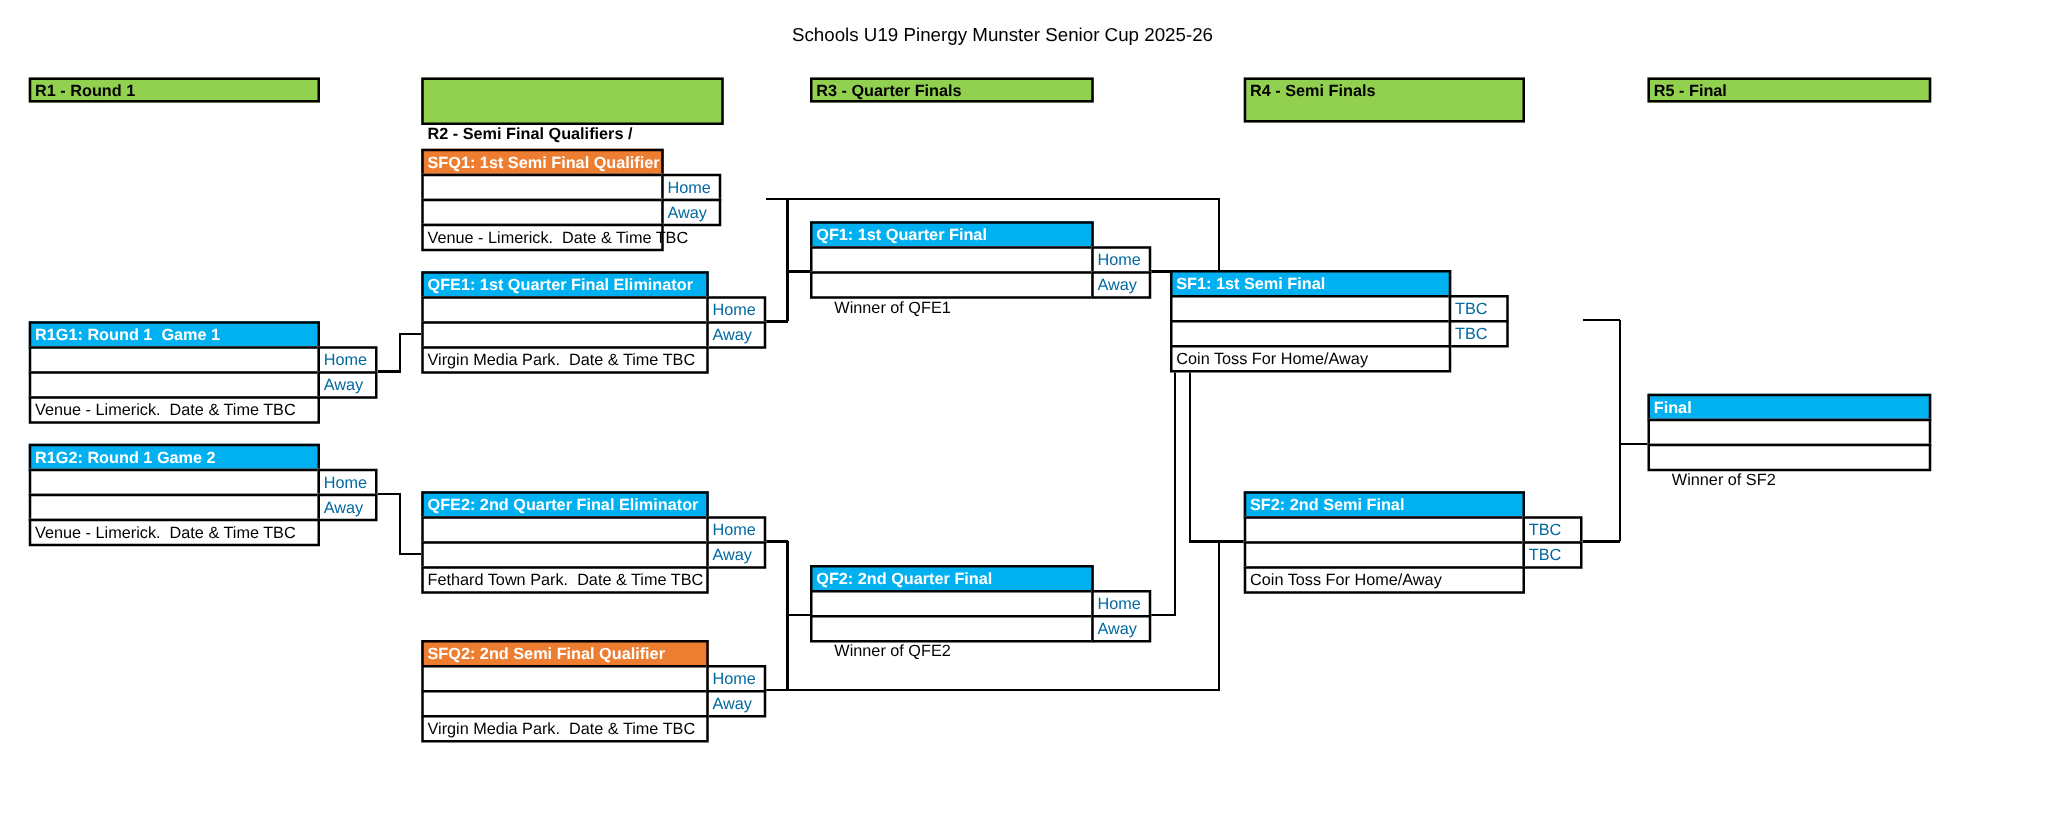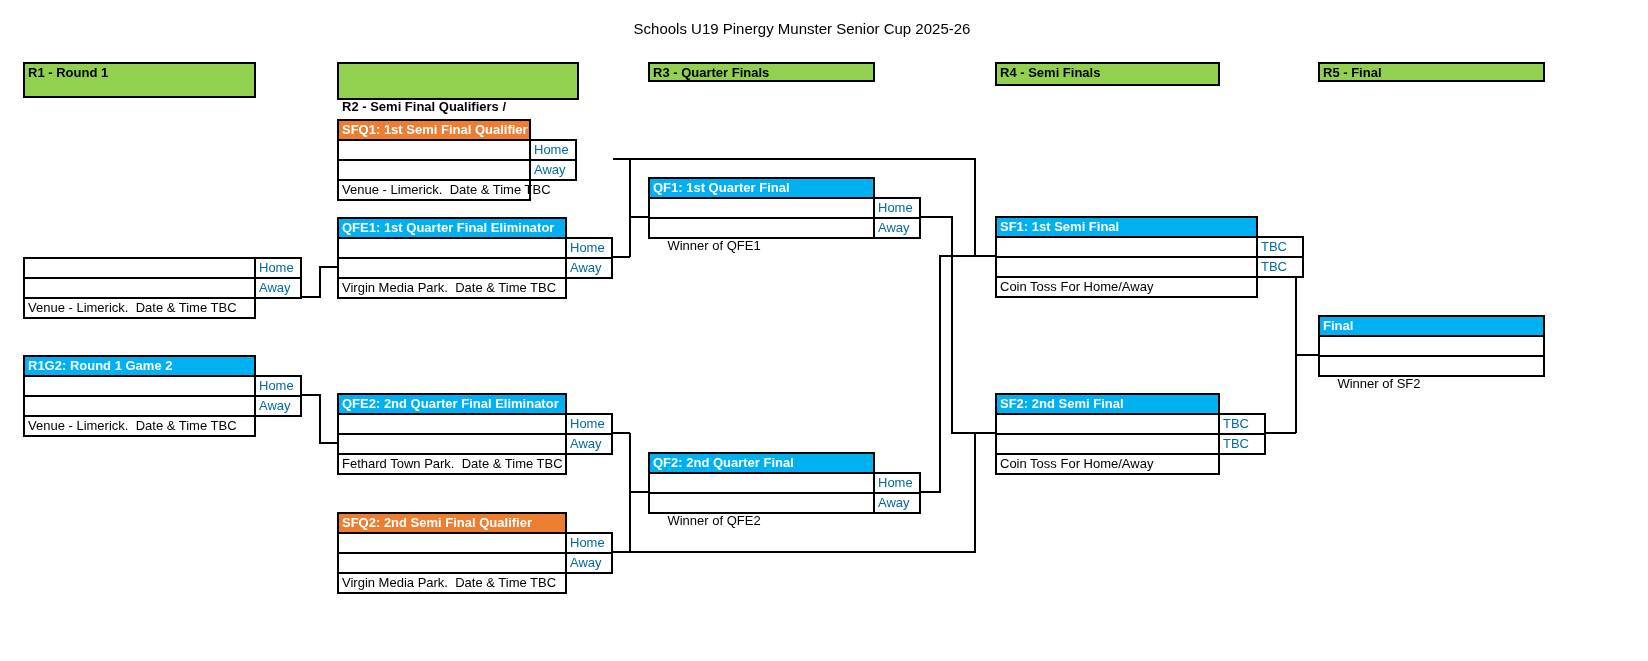--- a/index.html
+++ b/index.html
@@ -51,30 +51,30 @@
   <path d="M630,159 V257 M613,257 H630 M630,217 H648"></path>
   <path d="M613,552 H975 V433 H995"></path>
   <path d="M630,552 V433 M613,433 H630 M630,492 H648"></path>
   <path d="M921,217 H952 V433 H995"></path>
   <path d="M921,492 H940 V256 H995"></path>
   <path d="M1266,256 H1296 M1266,433 H1296 M1296,256 V433 M1296,355 H1318"></path>
 </svg>
 
 <div class="page-title">Schools U19 Pinergy Munster Senior Cup 2025-26</div>
 
-<div class="round-hdr" style="left:23px;top:62px;width:233px;height:36px;">R1 - Round 1</div>
+<div class="round-hdr" style="left:23px;top:62px;width:233px;height:20px;">R1 - Round 1</div>
 
 <div class="round-hdr" style="left:337px;top:62px;width:242px;height:38px;">
   <div>R2 - Semi Final Qualifiers /</div>
   <div>Quarter Final Eliminators</div>
 </div>
 
 <div class="round-hdr" style="left:648px;top:62px;width:227px;height:20px;">R3 - Quarter Finals</div>
 
-<div class="round-hdr" style="left:995px;top:62px;width:225px;height:24px;">R4 - Semi Finals</div>
+<div class="round-hdr" style="left:995px;top:62px;width:225px;height:36px;">R4 - Semi Finals</div>
 
 <div class="round-hdr" style="left:1318px;top:62px;width:227px;height:20px;">R5 - Final</div>
 
 <div class="match" style="left:337px;top:119px;width:194px;">
   <div class="mrow hdr orange">SFQ1: 1st Semi Final Qualifier</div>
   <div class="mrow">
     <span>Crescent College Comprehensive</span>
     <span class="tag">Home</span>
   </div>
   <div class="mrow">
@@ -91,20 +91,21 @@
     <span class="tag">Home</span>
   </div>
   <div class="mrow">
     <span>Winner R1G1</span>
     <span class="tag">Away</span>
   </div>
   <div class="mrow">Virgin Media Park.  Date &amp; Time TBC</div>
 </div>
 
 <div class="match" style="left:23px;top:257px;width:233px;">
+  <div class="mrow hdr blue">R1G1: Round 1  Game 1</div>
   <div class="mrow">
     <span>Glenstal Abbey</span>
     <span class="tag">Home</span>
   </div>
   <div class="mrow">
     <span>B School Qualifier</span>
     <span class="tag">Away</span>
   </div>
   <div class="mrow">Venue - Limerick.  Date &amp; Time TBC</div>
 </div>
@@ -165,21 +166,21 @@
   <div class="mrow">
     <span>Loser of SFQ2</span>
     <span class="tag">Home</span>
   </div>
   <div class="mrow">
     <span>Winner of QFE2</span>
     <span class="tag">Away</span>
   </div>
 </div>
 
-<div class="match" style="left:995px;top:216px;width:263px;">
+<div class="match" style="left:936px;top:216px;width:225px;">
   <div class="mrow hdr blue">SF1: 1st Semi Final</div>
   <div class="mrow">
     <span>Winner of SFQ1</span>
     <span class="tag">TBC</span>
   </div>
   <div class="mrow">
     <span>Winner of QF2</span>
     <span class="tag">TBC</span>
   </div>
   <div class="mrow">Coin Toss For Home/Away</div>

